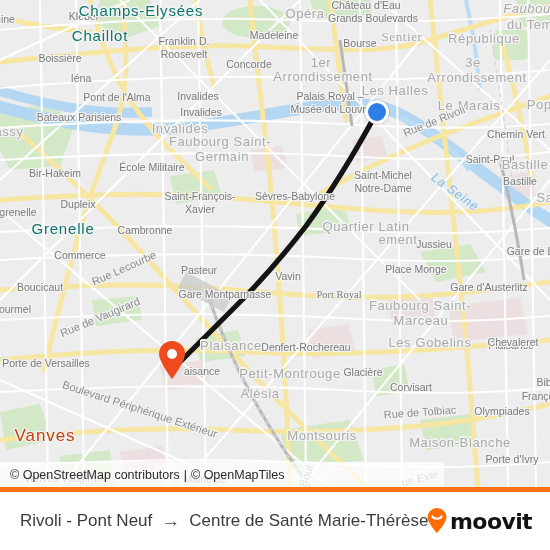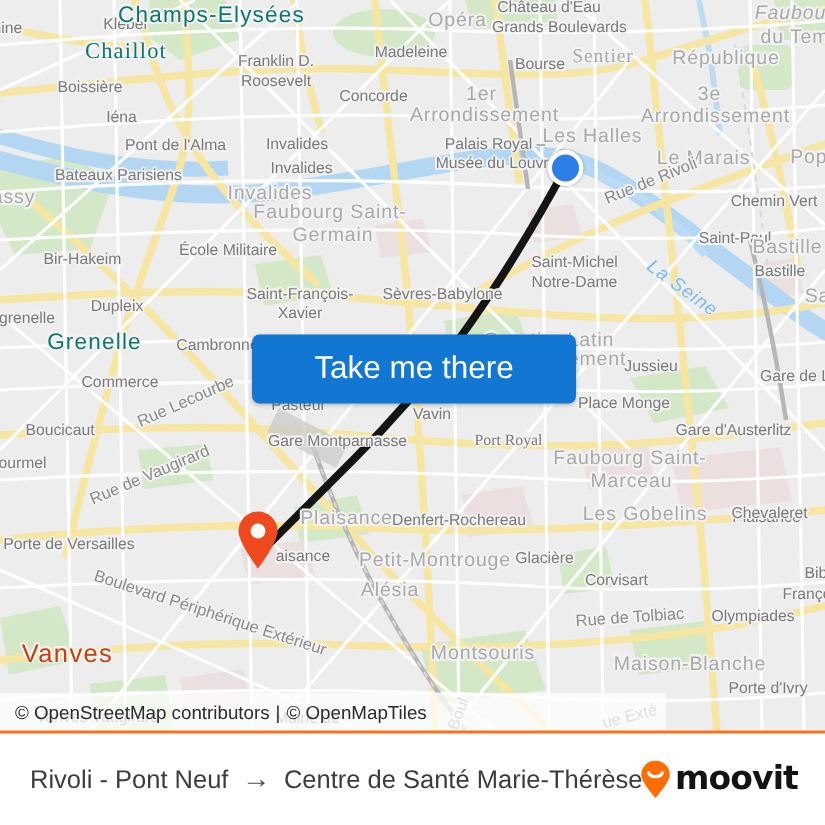--- a/index.html
+++ b/index.html
@@ -63,21 +63,21 @@
     font-size:12.5px;color:#2b2b2b;
     padding-left:10px;box-sizing:border-box;
   }
   #attribution .attr-sep{margin:0 4px;color:#2b2b2b;}
 
   
   #footer{
     position:absolute;left:0;top:487px;width:550px;height:63px;
     background:#ffffff;
     display:flex;align-items:center;
-    border-top:2px solid #f97316;
+    border-top:5px solid #f97316;
     box-sizing:border-box;
   }
   #route-summary{
     display:flex;align-items:center;gap:9px;
     margin-left:20px;font-size:17px;color:#3c3c3c;
   }
   #route-arrow{font-size:19px;color:#4a4a4a;}
   #moovit-logo{
     position:absolute;right:18px;top:50%;transform:translateY(-50%);
     display:flex;align-items:center;gap:2px;
@@ -216,21 +216,21 @@
 
     <div id="map-labels">
         <div class="maplabel lbl-poi" style="left: 84px; top: 16px;">Kléber</div>
         <div class="maplabel lbl-area" style="left: 141px; top: 10px;">Champs-Elysées</div>
         <div class="maplabel lbl-district" style="left: 305px; top: 13px;">Opéra</div>
         <div class="maplabel lbl-poi" style="left: 373px; top: 18px;">Grands Boulevards</div>
         <div class="maplabel lbl-poi" style="left: 366px; top: 5px;">Château d'Eau</div>
         <div class="maplabel lbl-district" style="left: 527px; top: 8px; font-style: italic;">Faubou</div>
         <div class="maplabel lbl-district" style="left: 530px; top: 24px;">du Tem</div>
         <div class="maplabel lbl-poi" style="left: 5px; top: 19px;">hine</div>
-        <div class="maplabel lbl-area" style="left: 84px; top: 35px; font-family: Liberation Serif, serif;">Chaillot</div>
+        <div class="maplabel lbl-area" style="left: 100px; top: 35px;">Chaillot</div>
         <div class="maplabel lbl-poi" style="left: 184px; top: 41px;">Franklin D.</div>
         <div class="maplabel lbl-poi" style="left: 184px; top: 54px;">Roosevelt</div>
         <div class="maplabel lbl-poi" style="left: 274px; top: 35px;">Madeleine</div>
         <div class="maplabel lbl-poi" style="left: 360px; top: 43px;">Bourse</div>
         <div class="maplabel lbl-district" style="left: 402px; top: 37px; font-family: Liberation Serif, serif;">Sentier</div>
         <div class="maplabel lbl-district" style="left: 484px; top: 38px;">République</div>
         <div class="maplabel lbl-poi" style="left: 60px; top: 58px;">Boissière</div>
         <div class="maplabel lbl-poi" style="left: 249px; top: 64px;">Concorde</div>
         <div class="maplabel lbl-district" style="left: 321px; top: 62px;">1er</div>
         <div class="maplabel lbl-district" style="left: 323px; top: 76px;">Arrondissement</div>
@@ -313,21 +313,20 @@
 
     <div id="origin-marker" style="left:365px;top:100px;"></div>
 
     <div id="dest-marker" style="left:157px;top:340px;">
       <svg width="30" height="40" viewBox="0 0 30 40">
         <path d="M15 39 C15 39 28 22 28 14 A13 13 0 1 0 2 14 C2 22 15 39 15 39 Z" fill="#EE4A1E"></path>
         <circle cx="15" cy="14" r="5" fill="#ffffff"></circle>
       </svg>
     </div>
 
-    <button id="cta">Take me there</button>
 
     <div id="attribution">
       <span>© OpenStreetMap contributors</span>
       <span class="attr-sep">|</span>
       <span>© OpenMapTiles</span>
     </div>
   </div>
 
   <div id="footer">
     <div id="route-summary">

